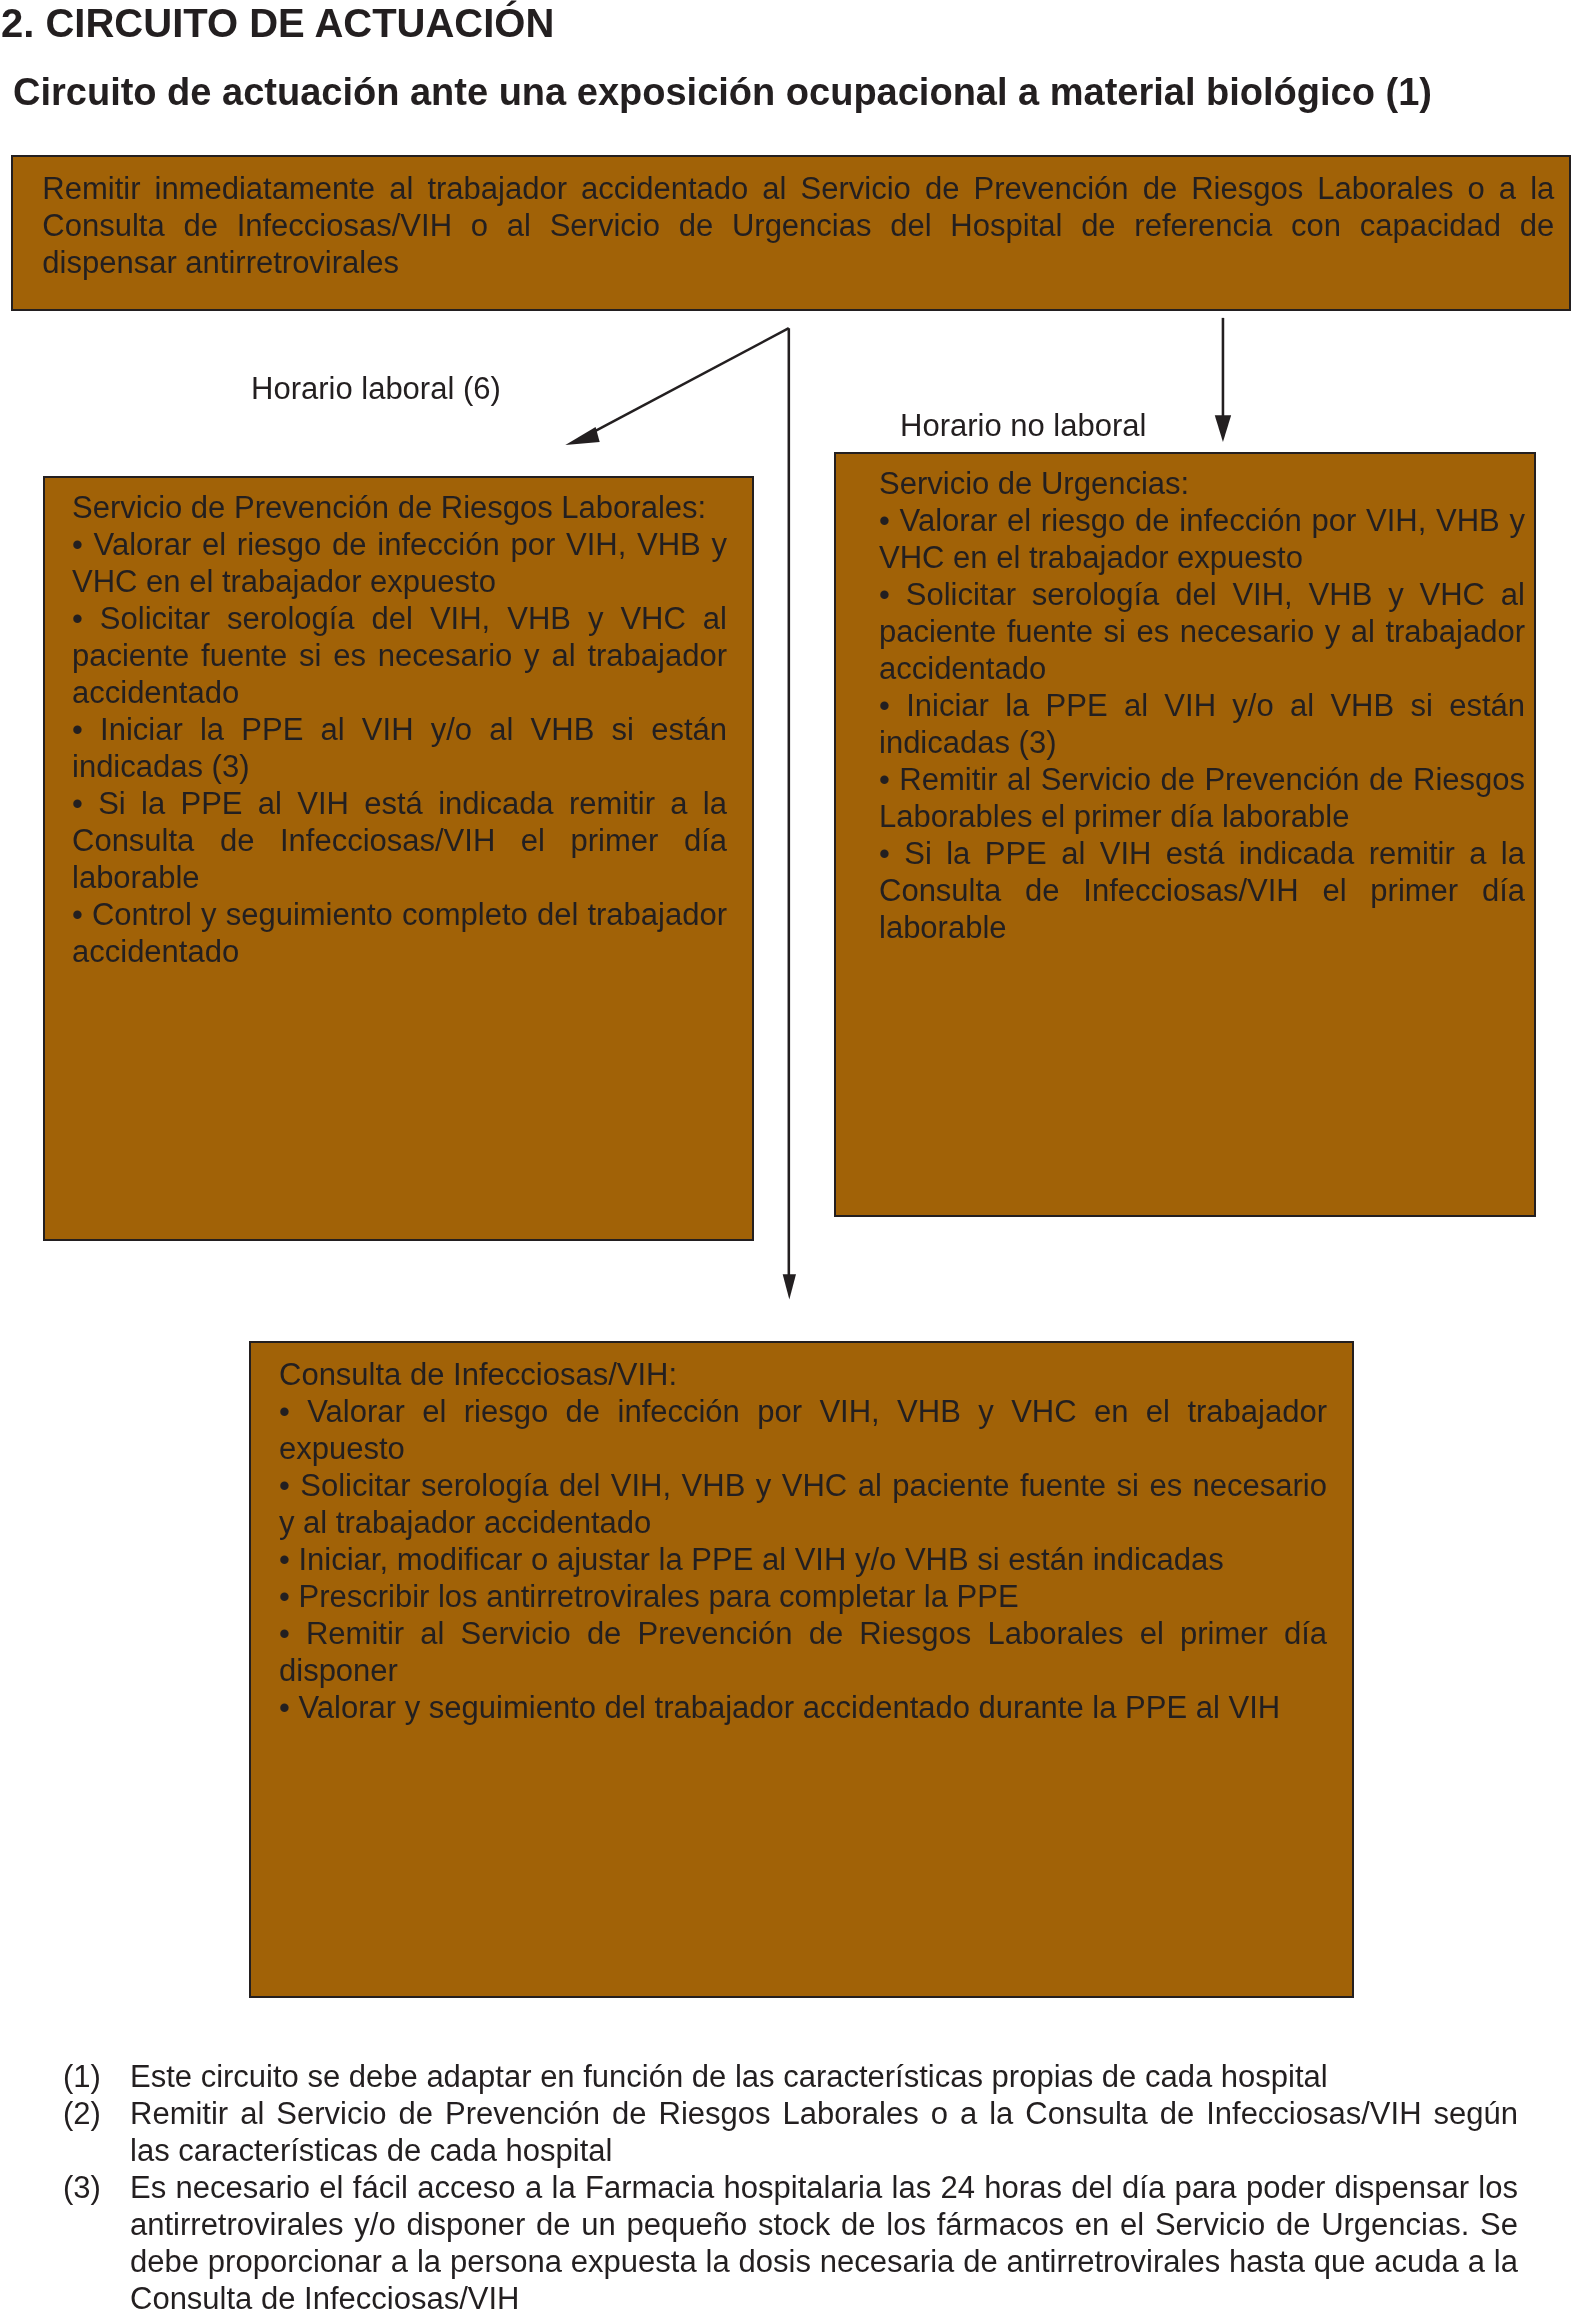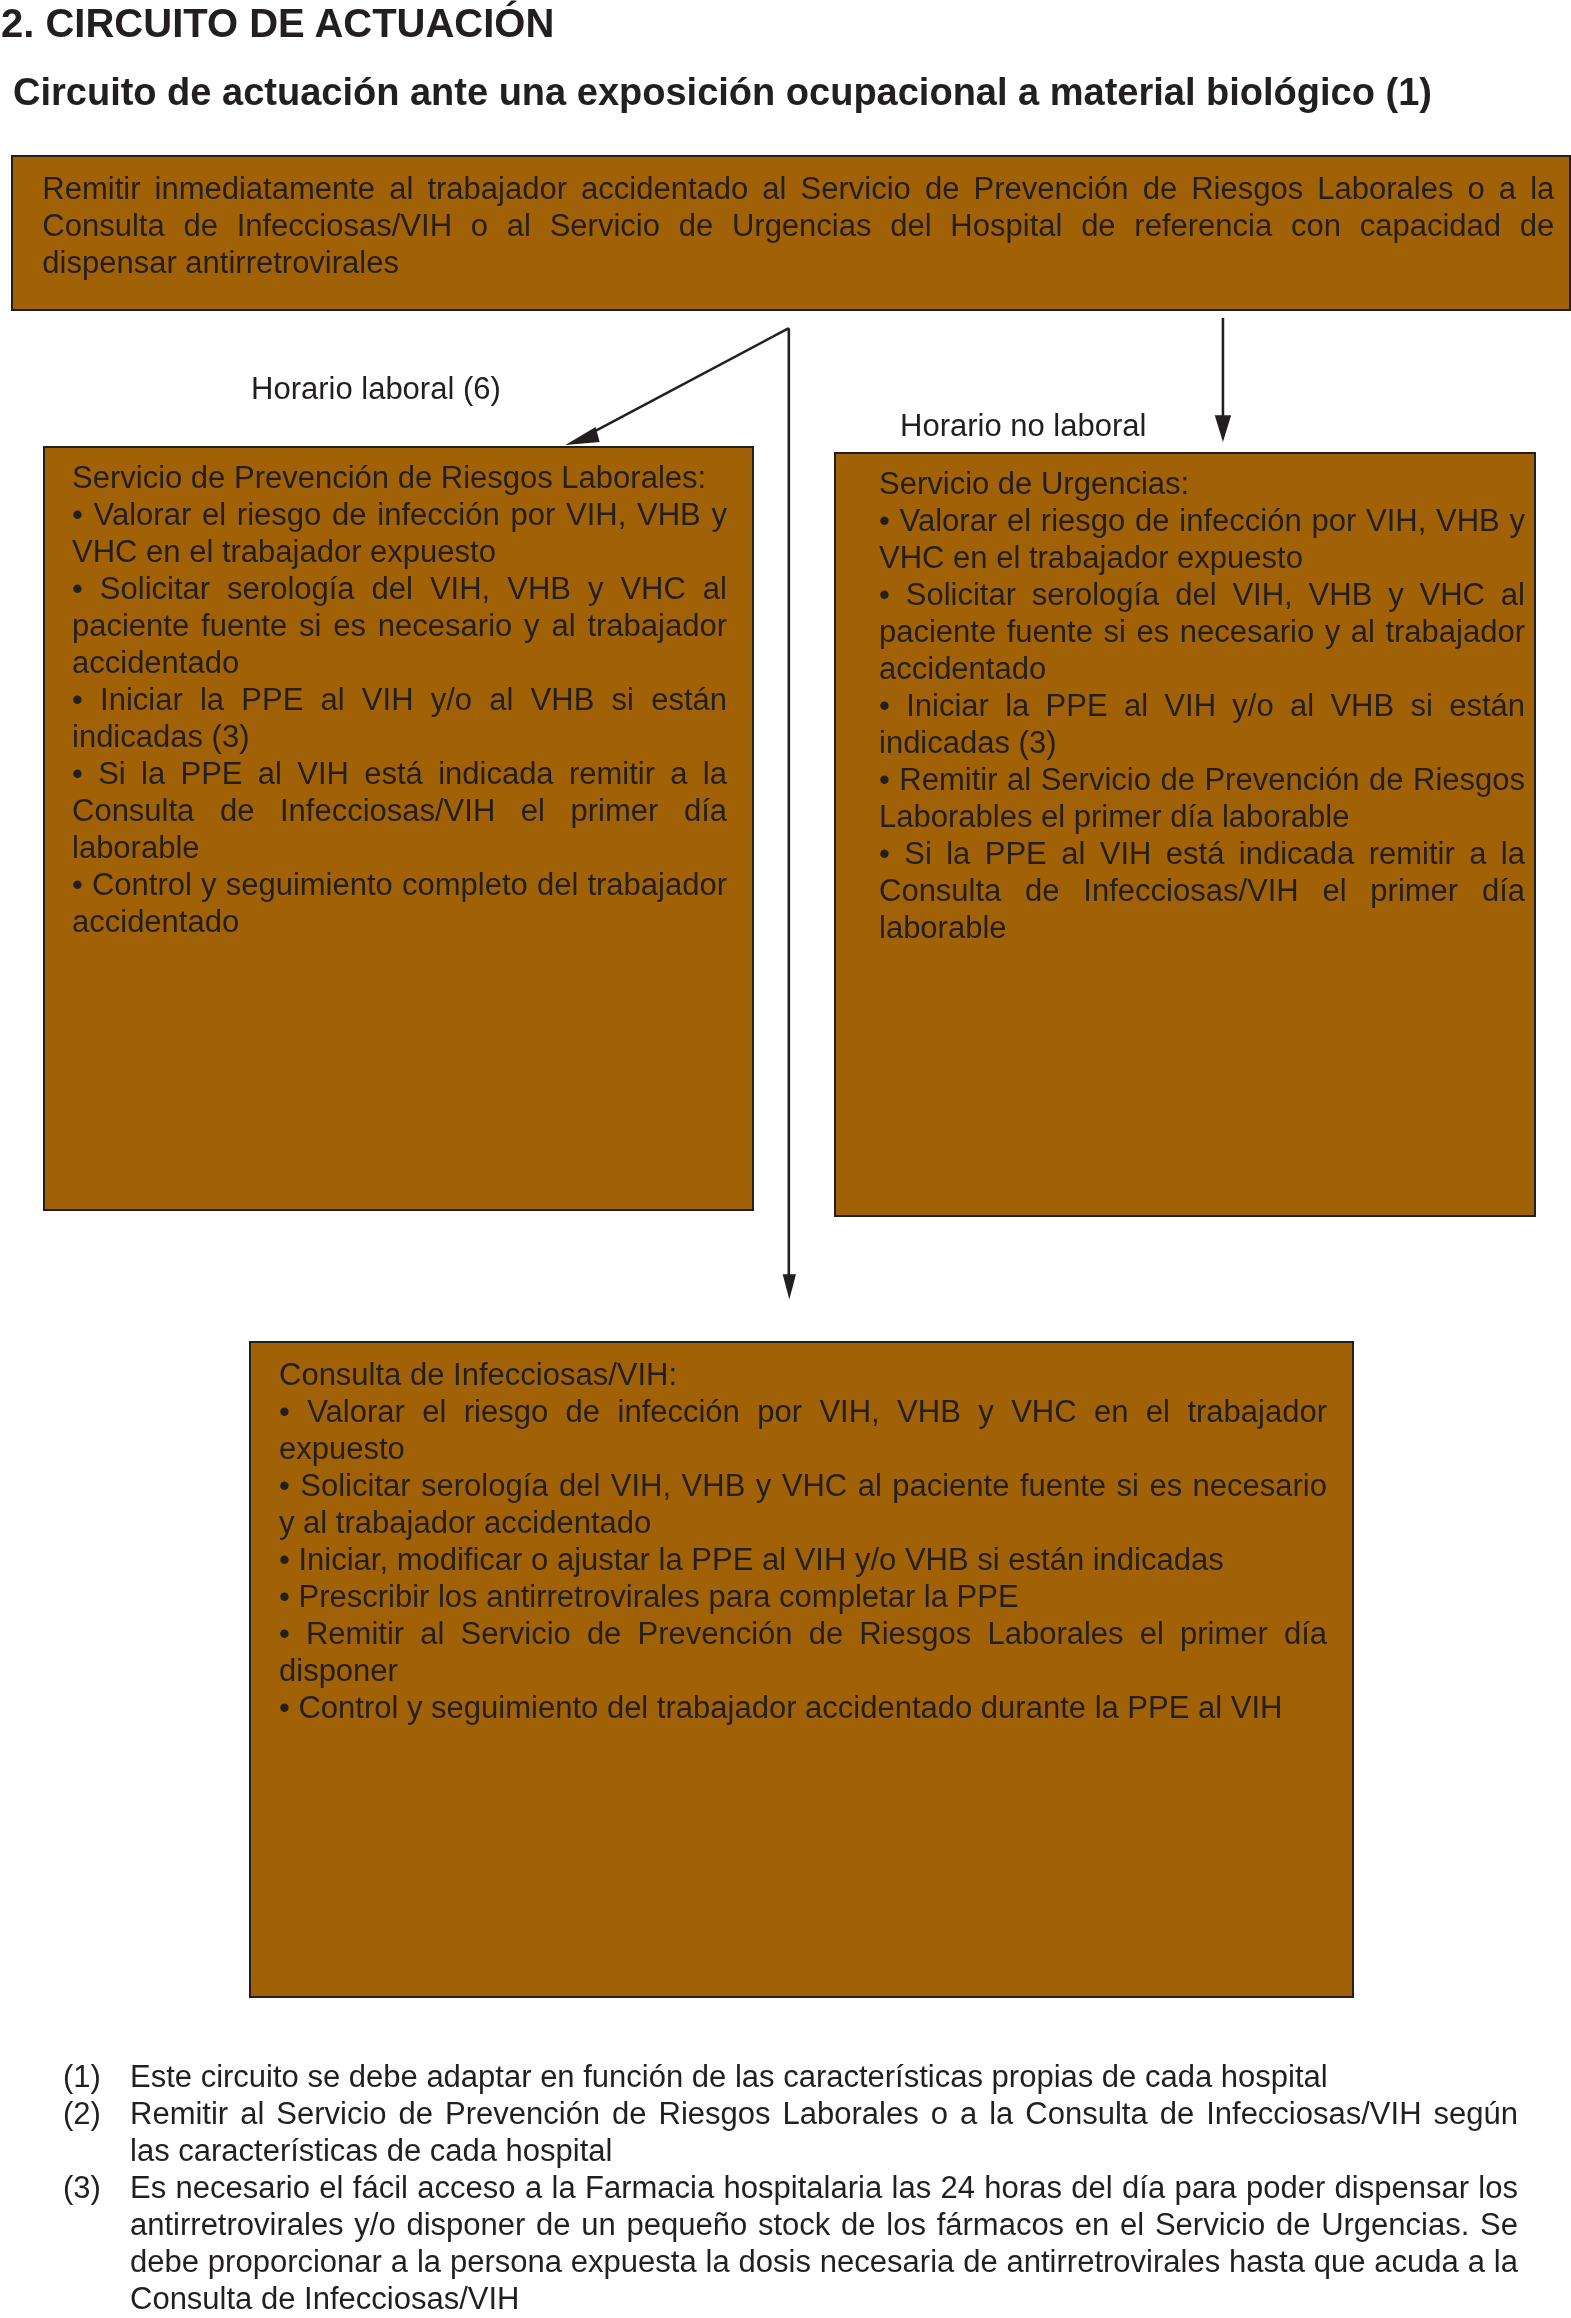--- a/index.html
+++ b/index.html
@@ -23,21 +23,21 @@
     .box-text {
       position: absolute; font-size: 31px; line-height: 37px;
       text-align: justify; text-align-last: left;
     }
     .box-text p { margin: 0; }
     .label {
       position: absolute; font-size: 31px; line-height: 37px; white-space: nowrap;
     }
     #top-box { left: 11.3px; top: 155px; width: 1560px; height: 156px; }
     #top-box .box-text { left: 29px; top: 13.3px; width: 1512px; }
-    #left-box { left: 43px; top: 446px; width: 711px; height: 765px; }
+    #left-box { left: 43px; top: 476px; width: 711px; height: 765px; }
     #left-box .box-text { left: 27px; top: 11.3px; width: 655px; }
     #right-box { left: 834px; top: 452px; width: 702px; height: 765px; }
     #right-box .box-text { left: 27px; top: 11.3px; width: 646px; margin-left: 16px; }
     #bottom-box { left: 249px; top: 1335px; width: 1105px; height: 657px; margin-top: 6px; }
     #bottom-box .box-text { left: 28px; top: 13.3px; width: 1048px; }
     #label-laboral { left: 251px; top: 370px; }
     #label-no-laboral { left: 864px; top: 407px; margin-left: 36px; }
     #arrows { position: absolute; left: 0; top: 0; width: 1572px; height: 2319px; pointer-events: none; }
     .footnotes {
       position: absolute; left: 63px; top: 2058px; width: 1455px;
@@ -96,21 +96,21 @@
 </div>
 
 <div class="box" id="bottom-box">
   <div class="box-text">
     <p>Consulta de Infecciosas/VIH:</p>
     <p>• Valorar el riesgo de infección por VIH, VHB y VHC en el trabajador expuesto</p>
     <p>• Solicitar serología del VIH, VHB y VHC al paciente fuente si es necesario y al trabajador accidentado</p>
     <p>• Iniciar, modificar o ajustar la PPE al VIH y/o VHB si están indicadas</p>
     <p>• Prescribir los antirretrovirales para completar la PPE</p>
     <p>• Remitir al Servicio de Prevención de Riesgos Laborales el primer día disponer</p>
-    <p>• Control y seguimiento del trabajador accidentado durante la PPE al VIH</p>
+    <p>• Valorar y seguimiento del trabajador accidentado durante la PPE al VIH</p>
   </div>
 </div>
 
 <div class="footnotes">
   <div class="fn">
     <span class="fn-num">(1)</span>
     <span class="fn-text">Este circuito se debe adaptar en función de las características propias de cada hospital</span>
   </div>
   <div class="fn">
     <span class="fn-num">(2)</span>

